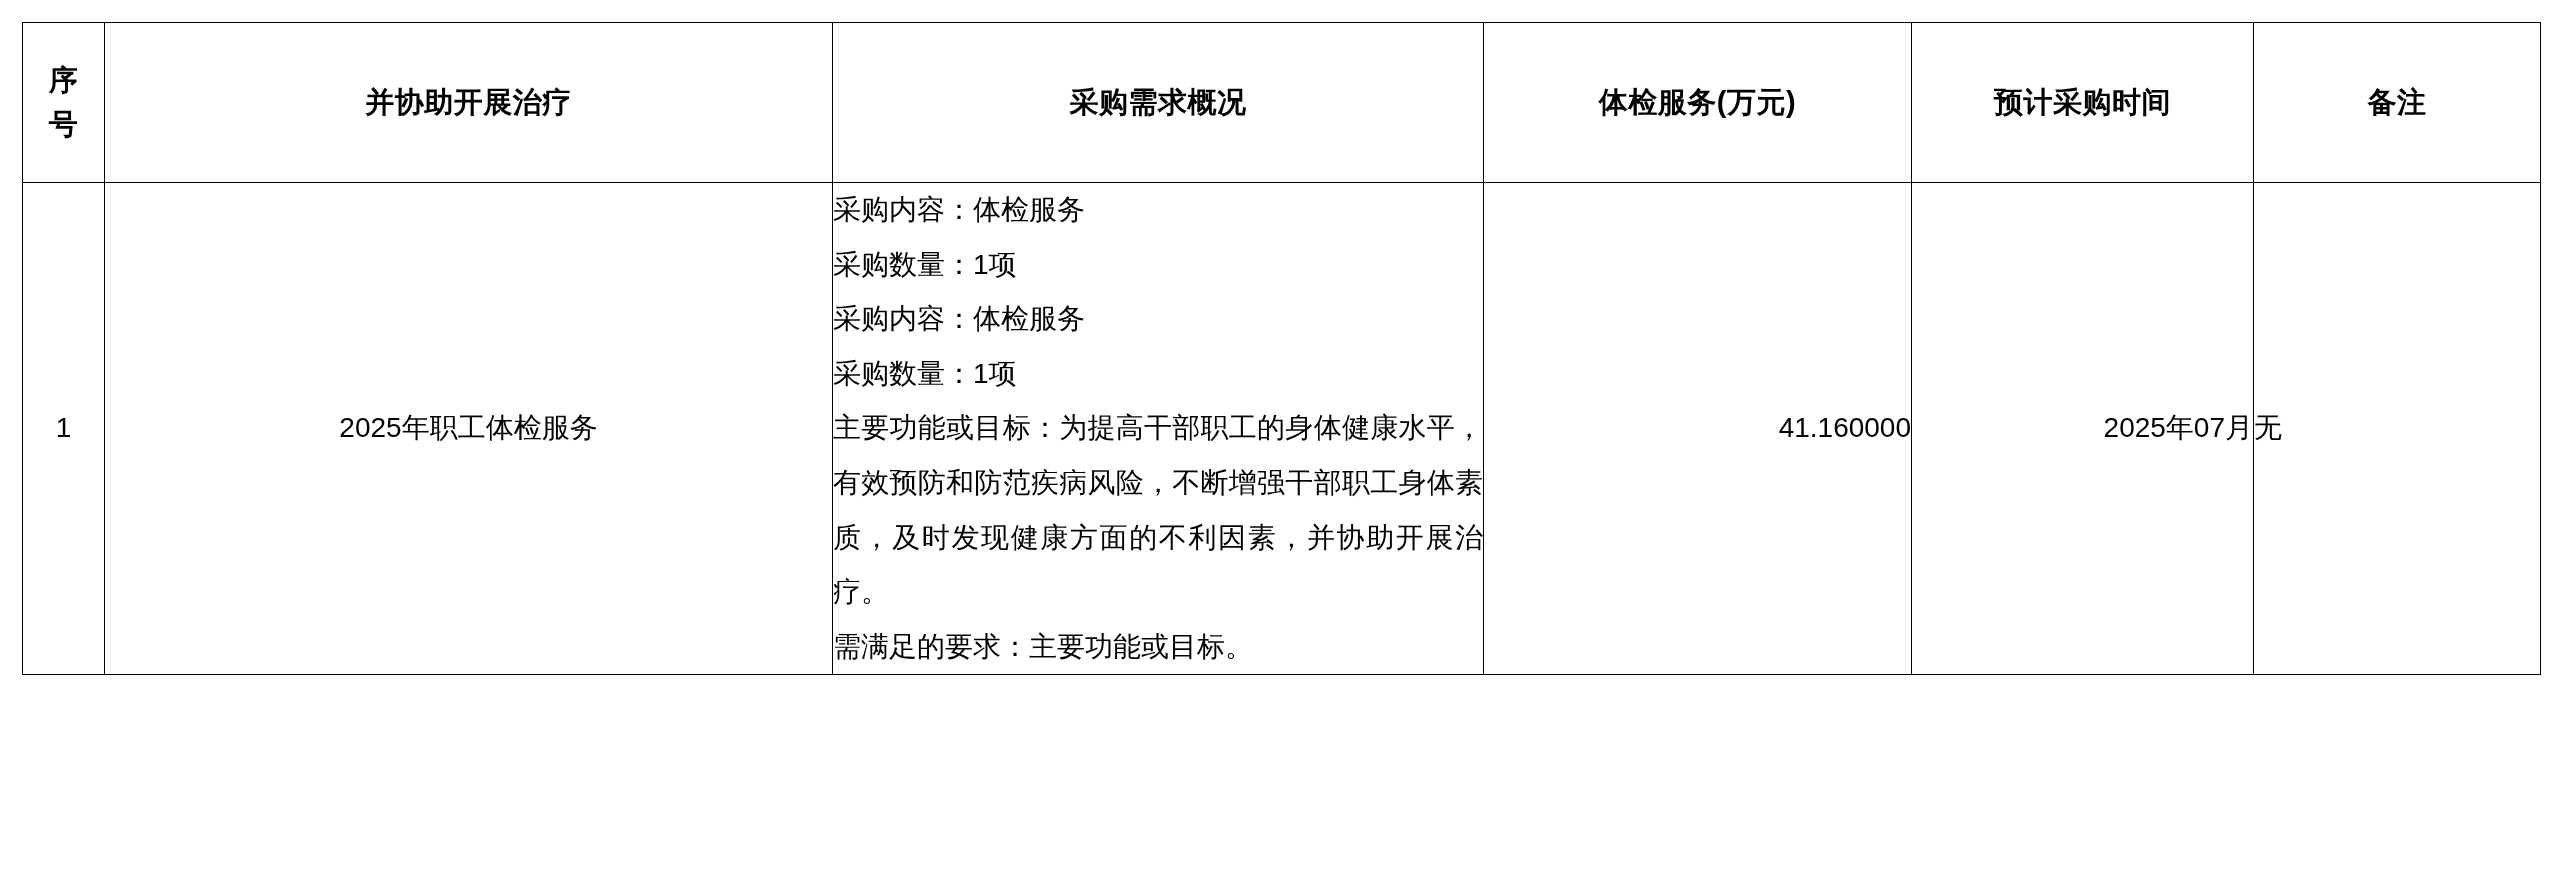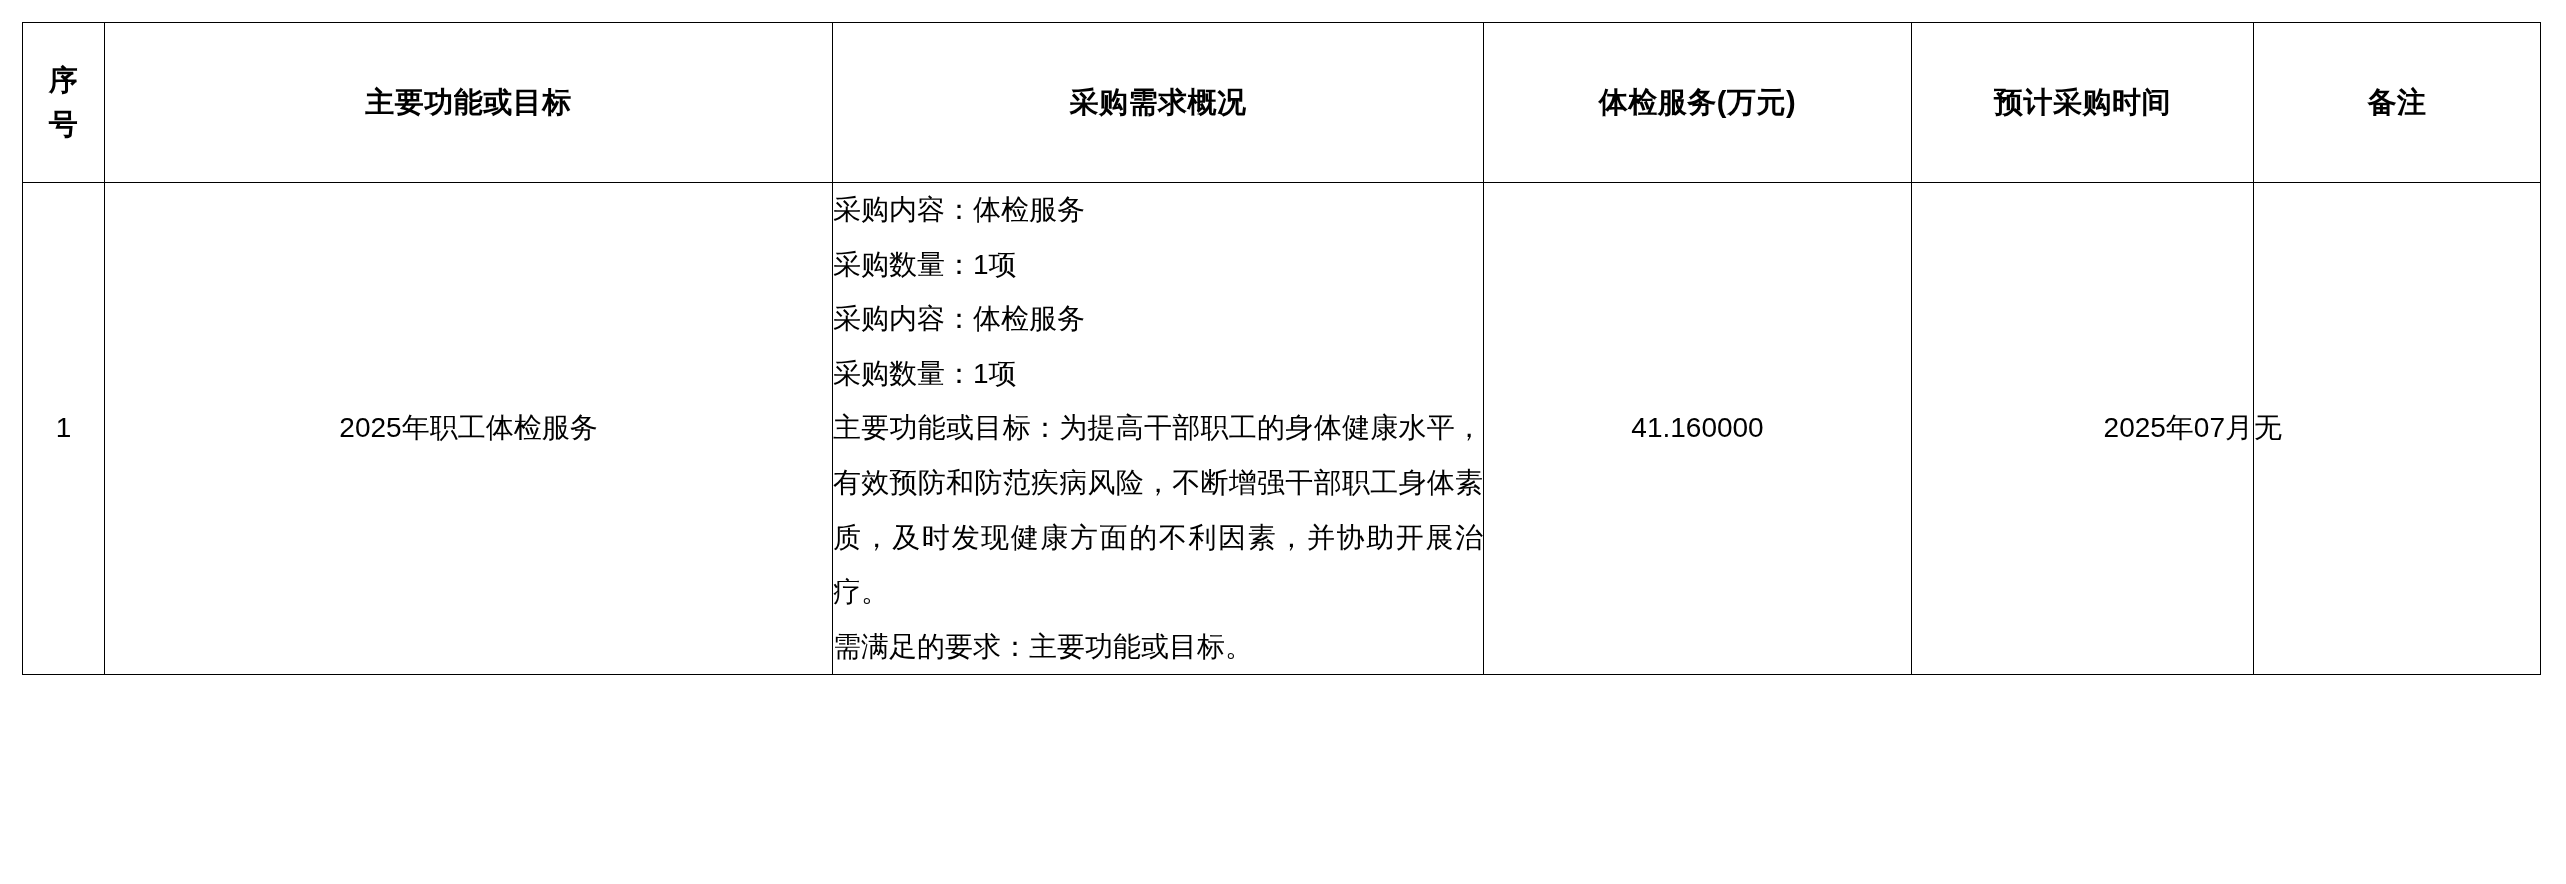--- a/index.html
+++ b/index.html
@@ -76,21 +76,21 @@
     vertical-align: top;
     padding: 28px 26px 28px 22px;
   }
   td.cell-req .req-line {
     font-size: 28px;
     line-height: 1.95;
     text-align: justify;
     text-justify: inter-ideograph;
   }
   td.cell-budget {
-    text-align: center;
+    text-align: right;
     font-size: 28px;
   }
   td.cell-time {
     text-align: right;
     font-size: 28px;
   }
   td.cell-remark {
     text-align: left;
     padding-left: 22px;
     font-size: 28px;
@@ -108,21 +108,21 @@
       <col class="c-budget">
       <col class="c-time">
       <col class="c-remark">
     </colgroup>
     <thead>
       <tr>
         <th class="seq-head">
           <span>序</span>
           <span>号</span>
         </th>
-        <th>主要功能或目标</th>
+        <th>并协助开展治疗</th>
         <th>采购需求概况</th>
         <th>体检服务(万元)</th>
         <th>预计采购时间</th>
         <th>备注</th>
       </tr>
     </thead>
     <tbody>
       <tr>
         <td class="cell-seq">1</td>
         <td class="cell-name">2025年职工体检服务</td>

